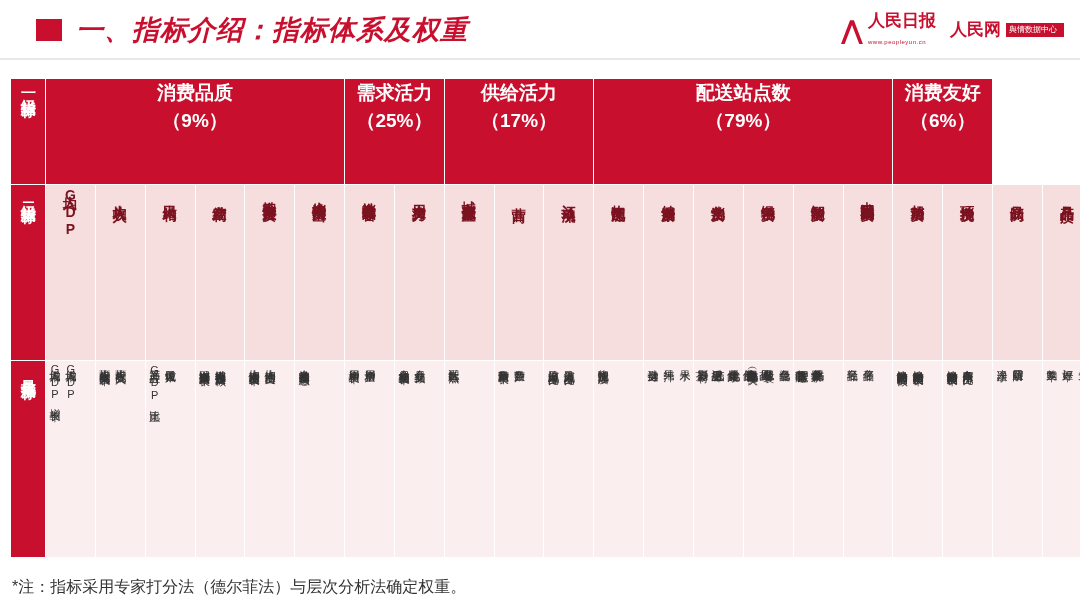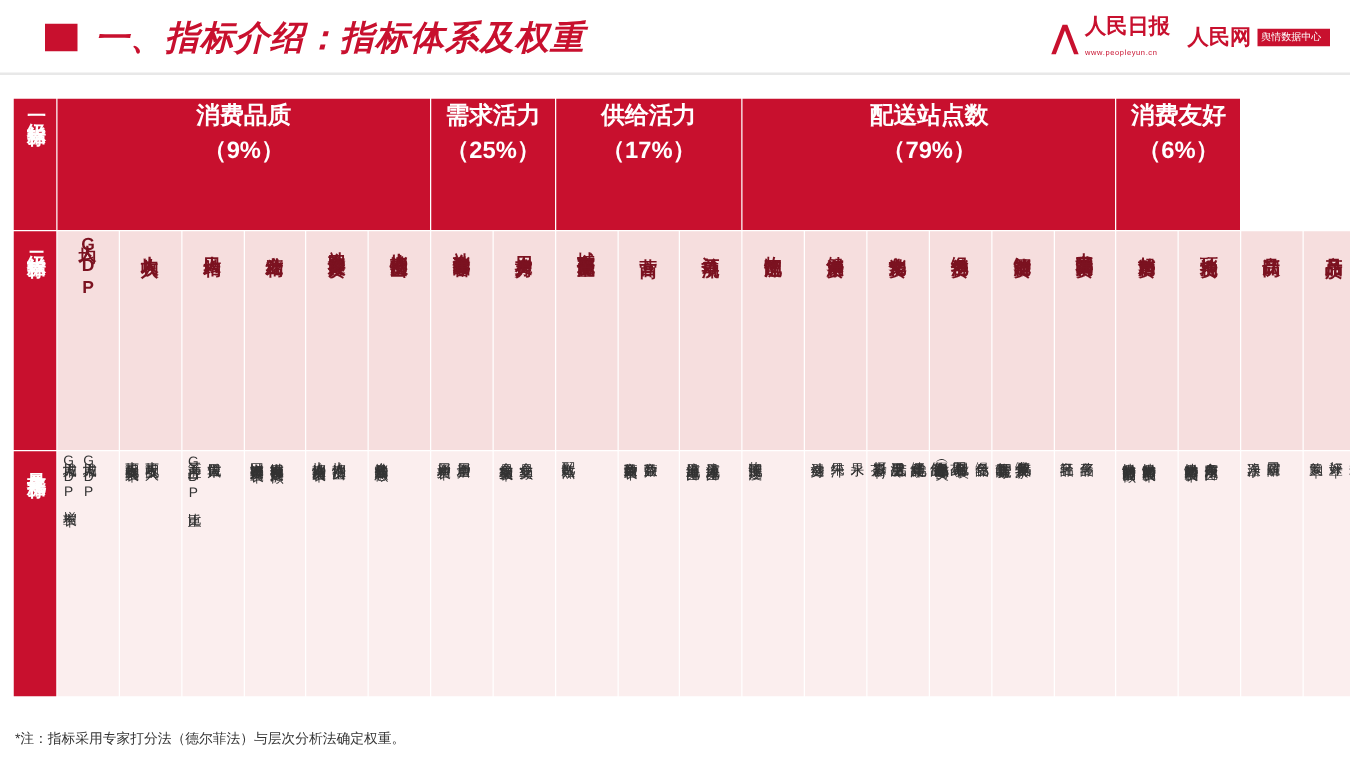--- a/index.html
+++ b/index.html
@@ -154,21 +154,21 @@
     line-height: 1.45;
   }
   .lvl3 .vstack .ln { display: block; }
 
   .rowlabel.l3 { background: #c8102e; }
 
   .footnote {
     position: absolute;
     left: 12px;
     bottom: 8px;
-    font-size: 11px;
+    font-size: 16px;
     color: #333;
   }
 </style>
 </head>
 <body>
 
 <div class="page">
 
   <div class="header">
     <div class="title-mark"></div>

